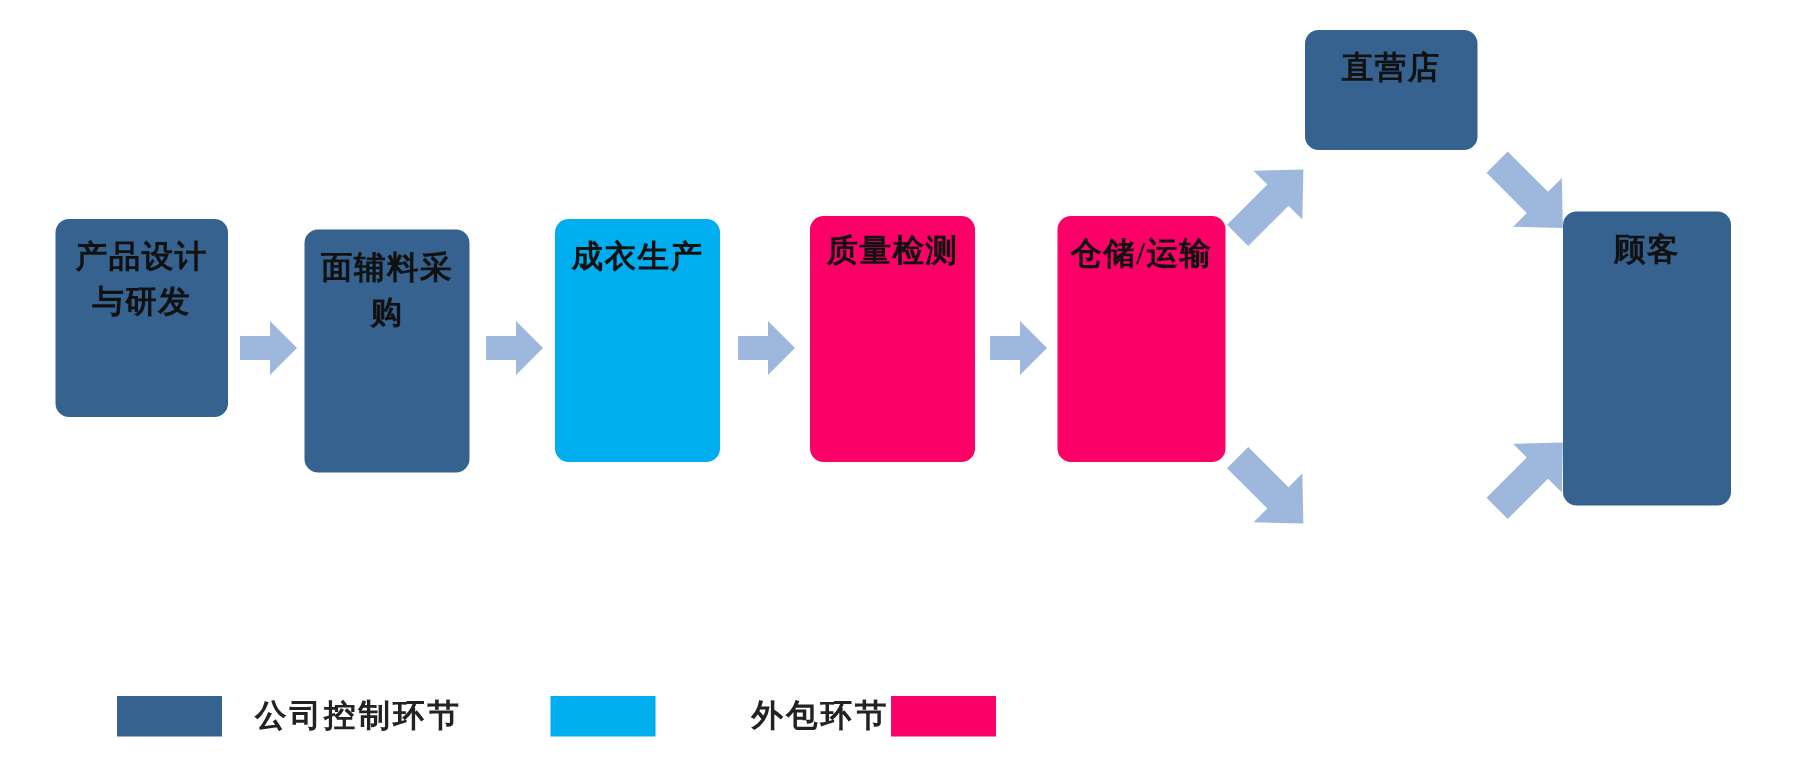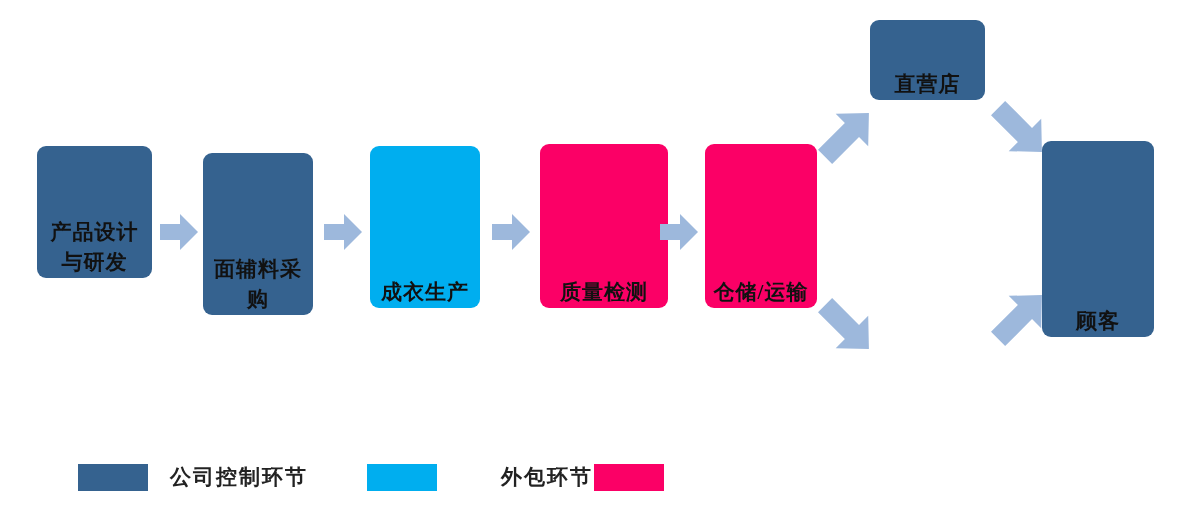--- a/index.html
+++ b/index.html
@@ -19,43 +19,43 @@
     position: absolute;
     left: 0; top: 0;
     width: 1197px;
     height: 508px;
   }
 
   .node {
     position: absolute;
     box-sizing: border-box;
     display: flex;
-    align-items: flex-end;
+    align-items: flex-start;
     justify-content: center;
     text-align: center;
     color: #111111;
     font-weight: bold;
     letter-spacing: 1px;
     line-height: 1.42;
     border-radius: 9px;
-    padding: 0 8px;
+    padding: 11px 8px;
   }
 
   .node-blue { background: #35628F; }
   .node-cyan { background: #00AEEF; }
   .node-pink { background: #FB0066; }
 
   .node-tall  { font-size: 21px; }
   .node-wide  { font-size: 21px; }
 
   
   #n-design   { left: 37px;  top: 146px; width: 115px; height: 132px; }
   #n-material { left: 203px; top: 153px; width: 110px; height: 162px; }
   #n-garment  { left: 370px; top: 146px; width: 110px; height: 162px; }
-  #n-quality  { left: 540px; top: 144px; width: 128px; height: 164px; }
+  #n-quality  { left: 540px; top: 144px; width: 110px; height: 164px; font-family: Liberation Mono, monospace; }
   #n-storage  { left: 705px; top: 144px; width: 112px; height: 164px; }
 
   
   #n-store    { left: 870px;  top: 20px;  width: 115px; height: 80px; }
   #n-ecom     { left: 873px;  top: 343px; width: 115px; height: 70px; }
   #n-customer { left: 1042px; top: 141px; width: 112px; height: 196px; }
 
   
   .arrow-h {
     position: absolute;

